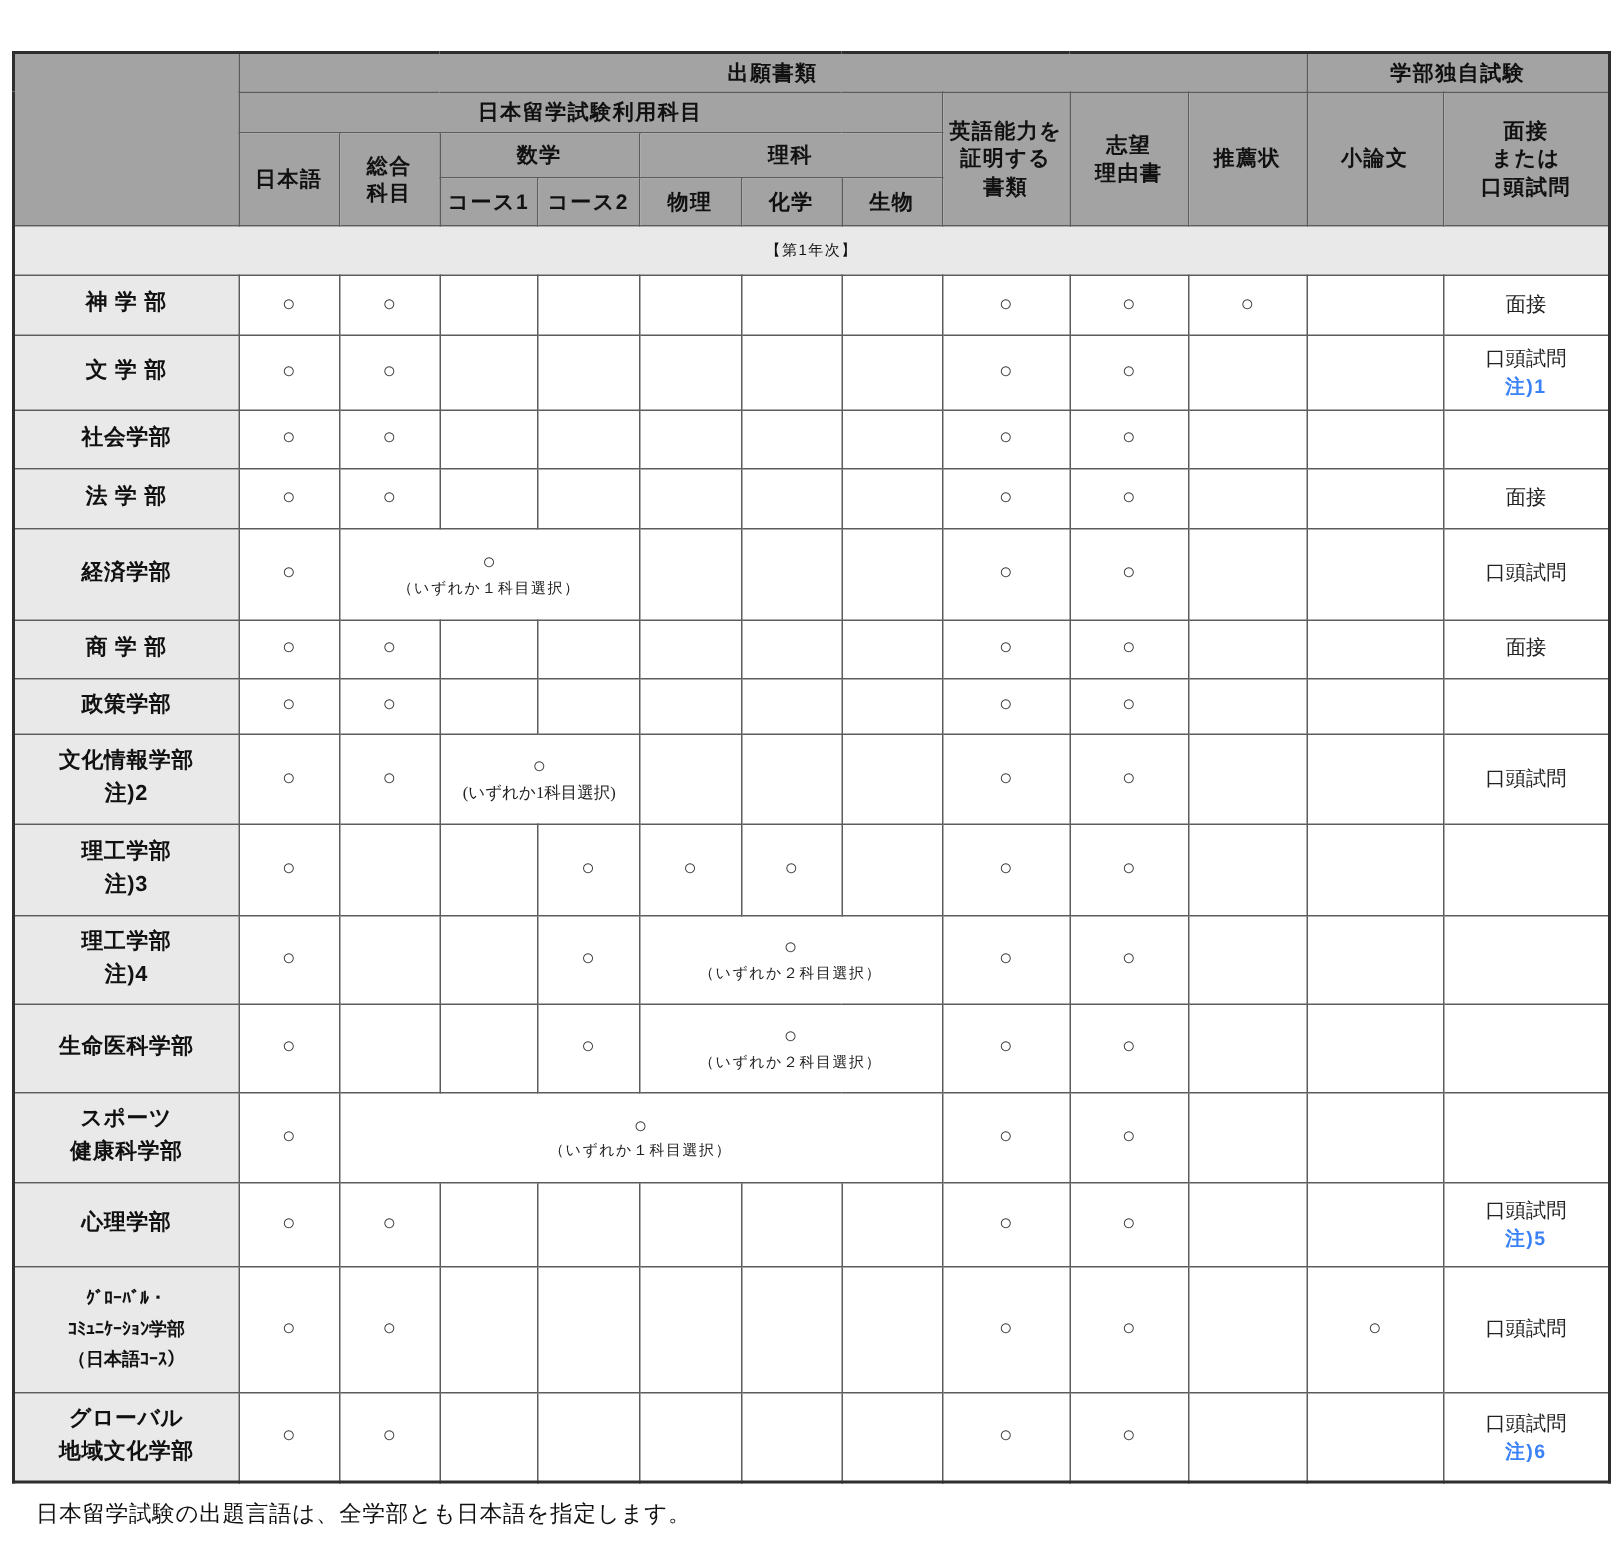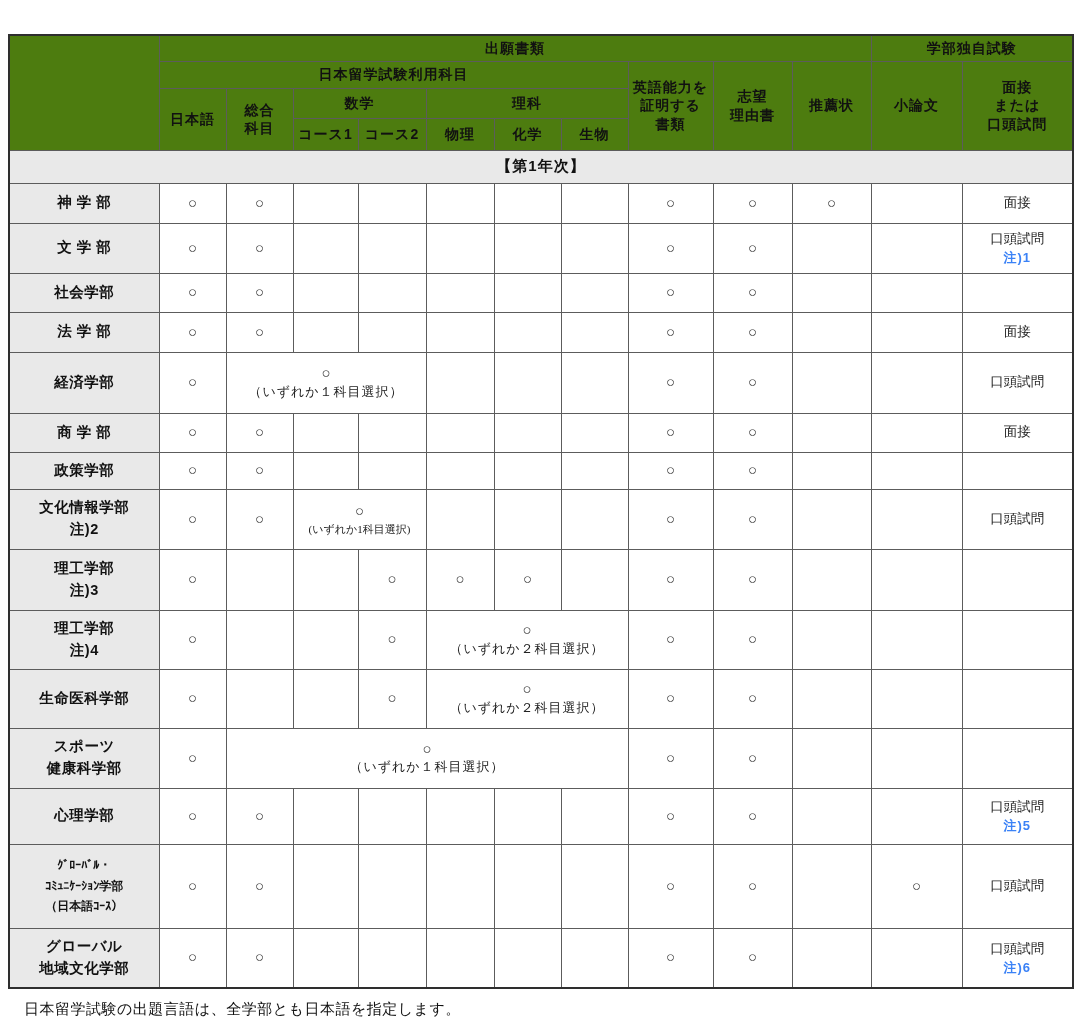--- a/index.html
+++ b/index.html
@@ -4,38 +4,38 @@
 <style>
   html,body{margin:0;padding:0;background:#fff;}
   #page{position:relative;width:1080px;height:1029px;background:#fff;overflow:hidden;
         font-family:"Liberation Sans",sans-serif;color:#111;}
   #doc-title{position:absolute;left:10px;top:6px;font-size:17px;font-weight:bold;
         letter-spacing:.5px;}
   #req-table{position:absolute;left:8px;top:34px;width:1064px;border-collapse:collapse;
         table-layout:fixed;border:2px solid #2e2e2e;}
   #req-table th,#req-table td{border:1px solid #5c5c5c;padding:0;text-align:center;
         vertical-align:middle;overflow:hidden;}
-  .gray{background:#4d7c0f;}
+  .gray{background:#a3a3a3;}
   #req-table th{font-weight:bold;font-size:14px;letter-spacing:1px;line-height:1.3;}
   tr.h1{height:26px;} tr.h2{height:27px;} tr.h3{height:30px;} tr.h4{height:32px;}
   tr.h4 th{font-size:13px;letter-spacing:0;}
   .pre{white-space:pre-line;}
   th.pre{font-size:13.5px;letter-spacing:0;line-height:1.25;}
   td.section-cell{background:#e9e9e9;text-align:left;padding-left:12px;
-        font-weight:bold;font-size:15px;letter-spacing:1px;}
+        font-weight:normal;font-size:10px;letter-spacing:1px;}
   td.name{background:#e9e9e9;font-weight:bold;font-size:14.5px;letter-spacing:.5px;
         white-space:pre-line;line-height:1.5;}
   td.name.small{font-size:12px;letter-spacing:0;line-height:1.7;}
   .circ{font-family:"Liberation Serif",serif;font-size:15px;color:#3c3c3c;}
   .exam-text{font-family:"Liberation Serif",serif;font-size:13.5px;color:#222;
         display:block;line-height:1.5;}
   .note{font-family:"Liberation Sans",sans-serif;font-weight:bold;font-size:13px;
         color:#3b82f6;display:block;line-height:1.4;letter-spacing:1px;}
   .mcirc{display:block;line-height:1.3;}
-  .msub{display:block;font-family:"Liberation Serif",serif;font-size:13px;color:#222;
+  .msub{display:block;font-family:"Liberation Serif",serif;font-size:10px;color:#222;
         line-height:1.3;letter-spacing:1px;}
   .msub.tiny{font-size:11px;letter-spacing:0;}
   #footer-note{position:absolute;left:24px;top:1000px;font-size:15px;font-weight:normal;
         letter-spacing:.5px;}
 </style>
 </head>
 <body>
 
 <div id="page">
 

